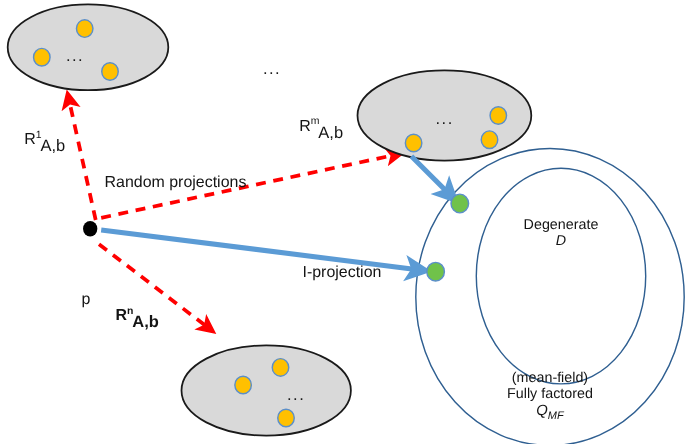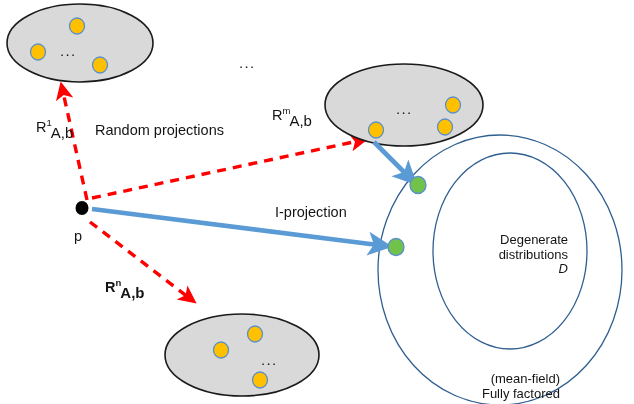--- a/index.html
+++ b/index.html
@@ -22,23 +22,23 @@
     width: 634px;
     height: 404px;
   }
   .lbl {
     position: absolute;
     color: #141414;
     font-family: "Liberation Sans", sans-serif;
     white-space: nowrap;
     line-height: 1.12;
   }
-  .lbl.big { font-size: 14.5px; }
+  .lbl.big { font-size: 14.5px; margin-top: 36px; }
   .lbl.mid { font-size: 13px; }
-  .lbl.ctr { text-align: right; margin-top: 36px; }
+  .lbl.ctr { text-align: center; }
   .rlabel { font-size: 14.5px; }
   .rlabel sup {
     font-size: 9.5px;
     vertical-align: super;
     line-height: 0;
   }
   .rlabel sub {
     font-size: 15px;
     vertical-align: -0.42em;
     line-height: 0;
@@ -125,35 +125,34 @@
   <div class="dots" style="left:239px; top:55px;">...</div>
   <div class="dots" style="left:396px; top:101px;">...</div>
   <div class="dots" style="left:261px; top:352px;">...</div>
 
   <div class="lbl big" style="left:95px; top:122px;">Random projections</div>
 
   <div class="lbl big" style="left:275px; top:204px;text-align:center;">I-projection</div>
 
   <div class="lbl big" style="left:74px; top:228px;">p</div>
 
-  <div class="lbl rlabel" style="left:36px; top:119px;">
+  <div class="lbl rlabel" style="left:22px; top:119px;">
     <span>R</span><sup>1</sup><sub>A,b</sub>
   </div>
 
   <div class="lbl rlabel" style="left:272px; top:107px;">
     <span>R</span><sup>m</sup><sub>A,b</sub>
   </div>
 
   <div class="lbl rlabel" style="left:105px; top:279px;font-weight:bold;">
     <span>R</span><sup>n</sup><sub>A,b</sub>
   </div>
 
   <div class="lbl mid ctr" style="left:452px; top:197px; width:116px;">
     <div>Degenerate</div>
-    <div>distributions</div>
     <div class="ital">D</div>
   </div>
 
   <div class="lbl mid ctr" style="left:440px; top:336px; width:120px;">
     <div>(mean-field)</div>
     <div>Fully factored</div>
     <div class="qlabel"><span>Q</span><sub>MF</sub></div>
   </div>
 
 </div>

